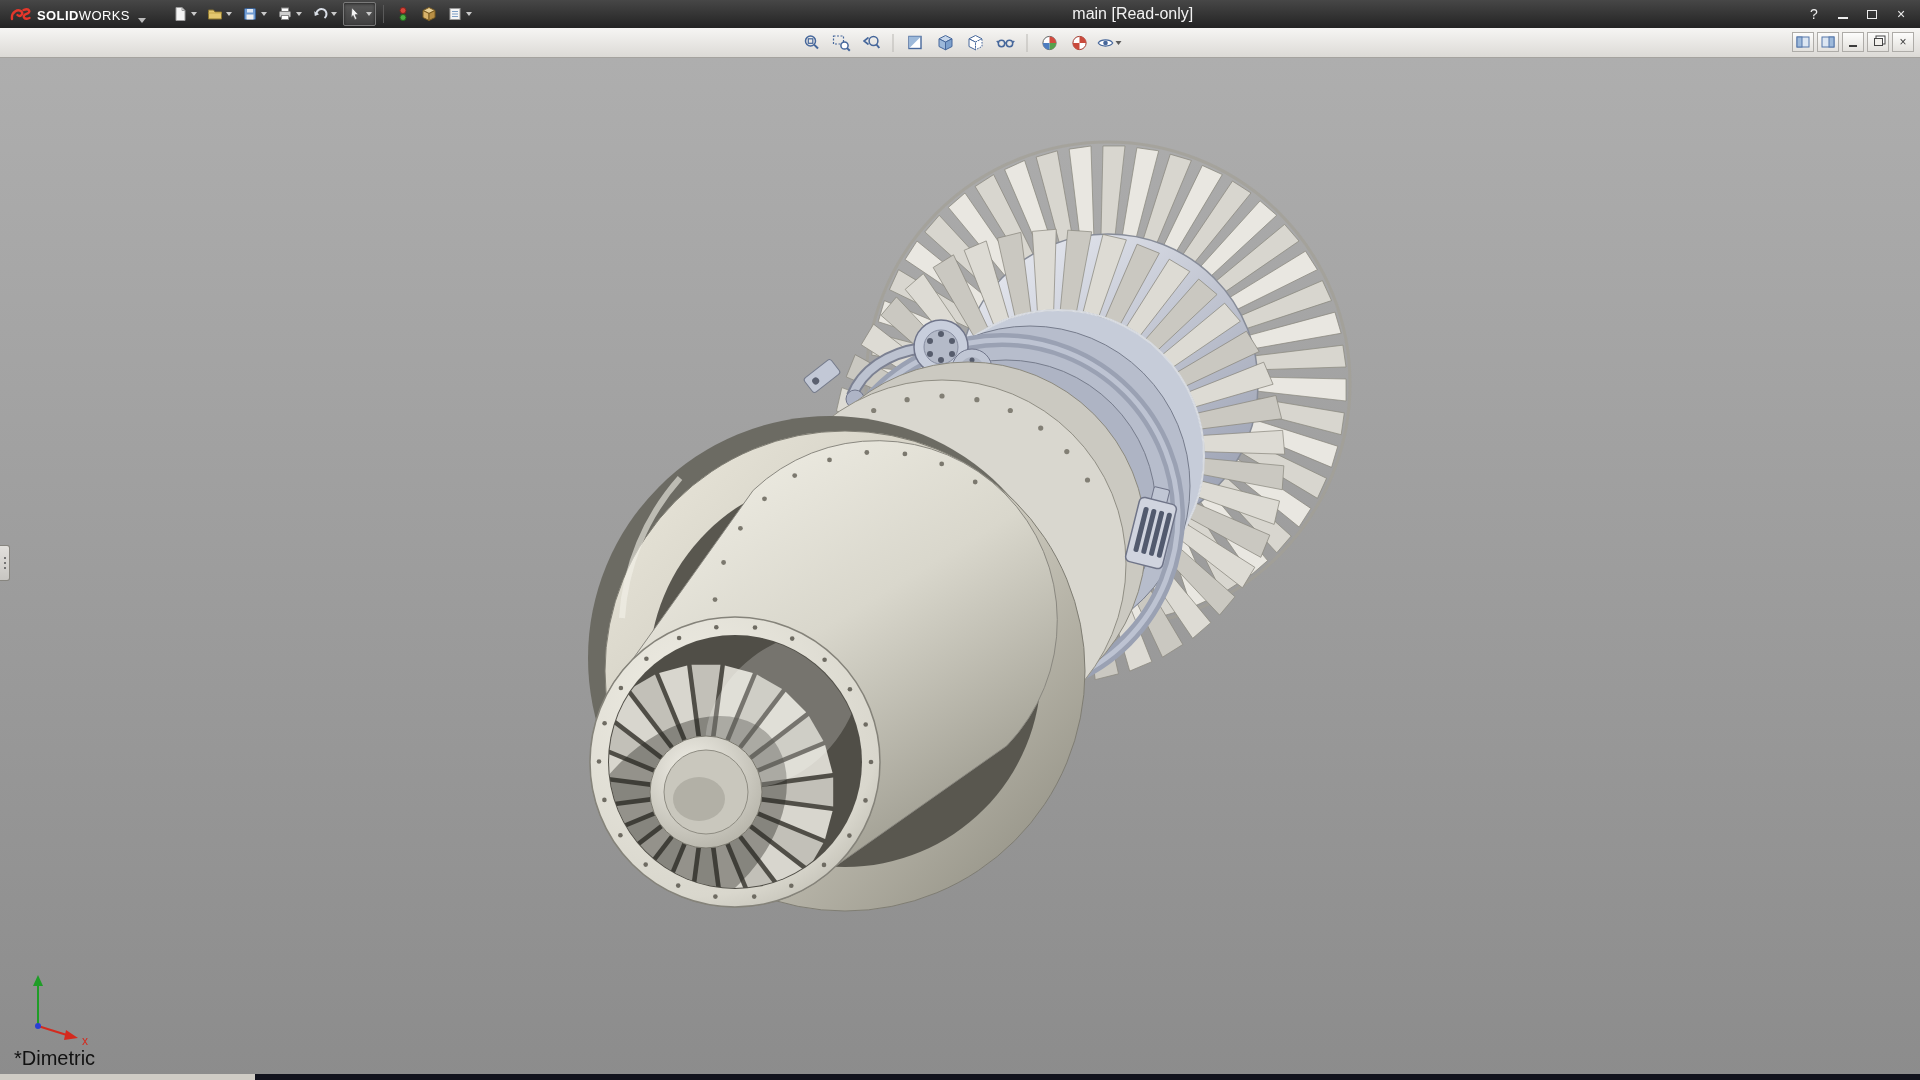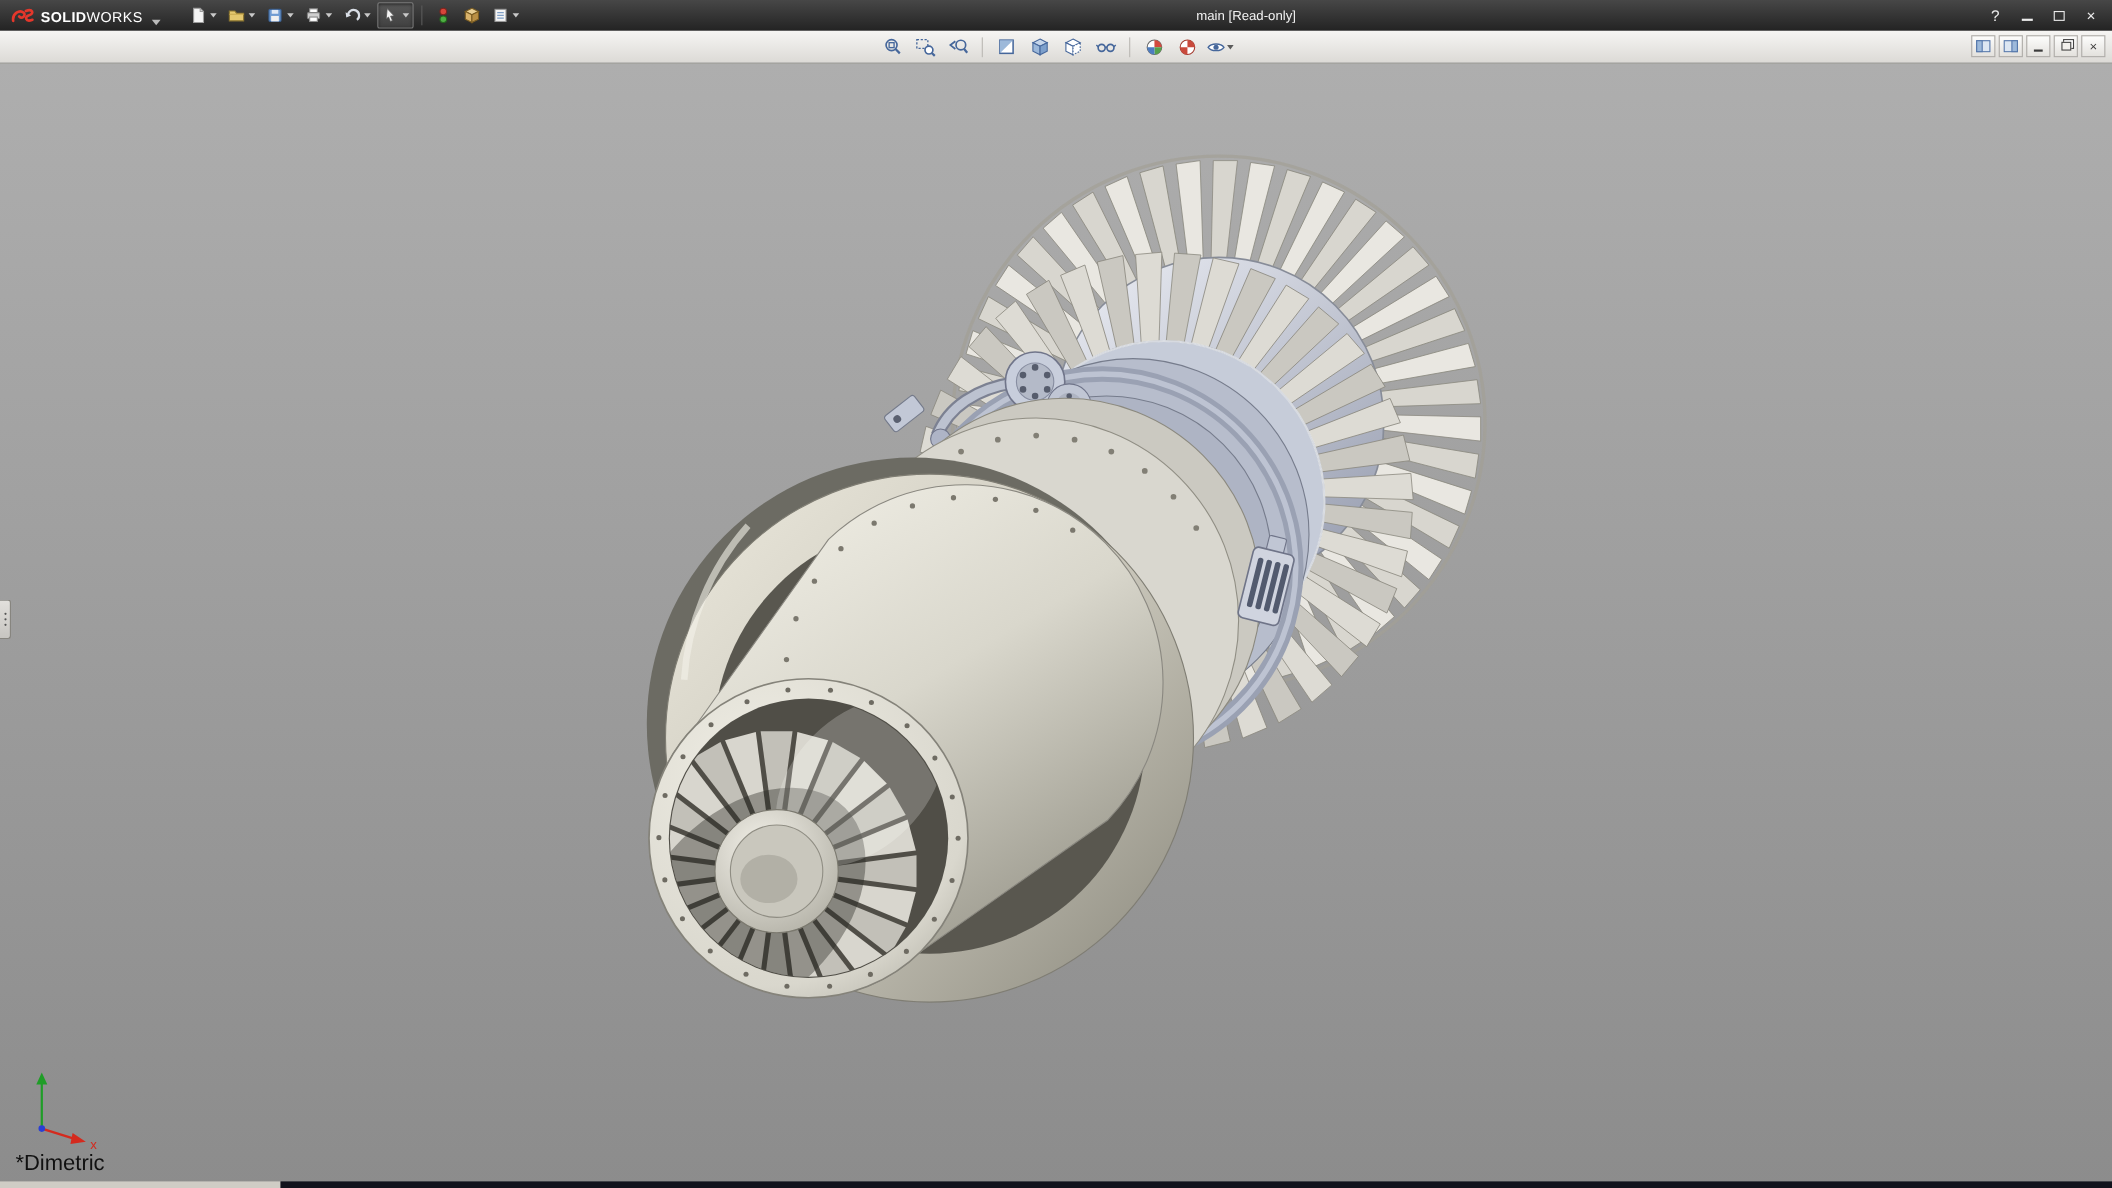--- a/index.html
+++ b/index.html
@@ -10,21 +10,21 @@
   .titlebar{flex:0 0 28px;height:28px;background:linear-gradient(#474747,#232323);display:flex;align-items:center;padding:0 6px;position:relative;color:#e8e8e8}
   .logo{display:flex;align-items:flex-end;gap:5px;padding-left:4px}
   .brand{font-size:13px;color:#fff;letter-spacing:.4px}
   .brand b{font-weight:bold}
   .brand-caret{width:0;height:0;border-left:4px solid transparent;border-right:4px solid transparent;border-top:5px solid #bbb;margin-left:3px}
   .tb-tools{display:flex;align-items:center;margin-left:22px;gap:2px}
   .tb-btn{display:flex;align-items:center;height:24px;padding:0 3px;border:1px solid transparent;border-radius:2px}
   .tb-btn.pressed{border-color:#7a7a7a;background:linear-gradient(#5a5a5a,#404040);box-shadow:inset 0 1px 3px rgba(0,0,0,.6)}
   .caret{width:0;height:0;border-left:3px solid transparent;border-right:3px solid transparent;border-top:4px solid #c9c9c9;margin-left:3px}
   .tb-sep{width:1px;height:18px;background:#5a5a5a;margin:0 5px}
-  .win-title{position:absolute;left:59%;transform:translateX(-50%);font-size:12px;color:#f2f2f2;white-space:nowrap}
+  .win-title{position:absolute;left:59%;transform:translateX(-50%);font-size:16px;color:#f2f2f2;white-space:nowrap}
   .tb-right{margin-left:auto;display:flex;align-items:center;gap:3px}
   .win-btn{width:26px;height:22px;display:flex;align-items:center;justify-content:center;color:#ececec;font-size:14px}
   .glyph-min{width:10px;height:2px;background:#ececec;margin-top:8px}
   .glyph-max{width:10px;height:9px;border:1.5px solid #ececec}
   .glyph-restore{width:9px;height:8px;border:1.2px solid #444;background:#f2f0ec;box-shadow:2px -2px 0 -0.5px #fff,2px -2px 0 0.5px #444}
 
   
   .docbar{flex:0 0 30px;height:30px;background:linear-gradient(#f6f5f3,#dcdad6);border-bottom:1px solid #a5a39f;position:relative;display:flex;align-items:center}
   .hud{position:absolute;left:50%;transform:translateX(-50%);display:flex;align-items:center;gap:5px}
   .hud-btn{width:25px;height:24px;display:flex;align-items:center;justify-content:center;border-radius:2px}

